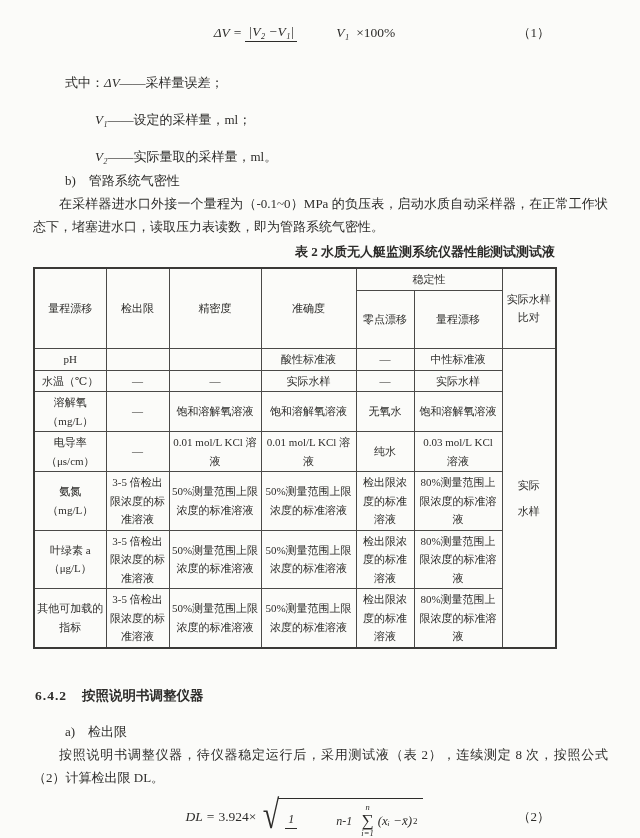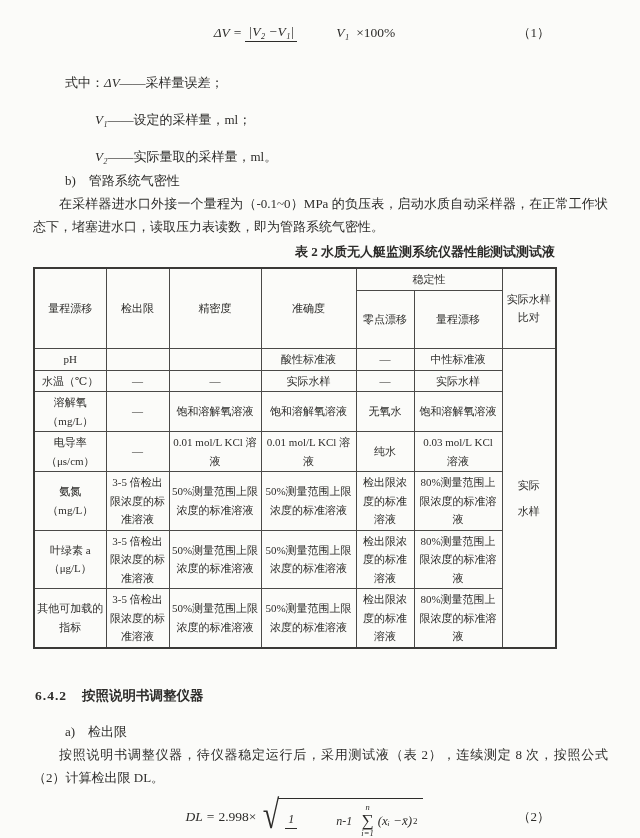--- a/index.html
+++ b/index.html
@@ -207,21 +207,21 @@
   <div class="list-heading sub-heading">
     <span class="lbl">a)</span><span>检出限</span>
   </div>
 
   <p class="para para-a">按照说明书调整仪器，待仪器稳定运行后，采用测试液（表 2），连续测定 8 次，按照公式（2）计算检出限 DL。</p>
 
   <div class="eq-row eq2">
     <div class="equation">
       <span class="it">DL</span>
       <span>=</span>
-      <span>2.998×</span>
+      <span>3.924×</span>
       <span class="sqrt">
         <span class="rad">√</span>
         <span class="radicand">
           <span class="frac">
             <span class="fnum it">1</span>
             <span class="fden it">n-1</span>
           </span>
           <span class="sum">
             <span class="sum-limit it">n</span>
             <span class="sum-sym">∑</span>

